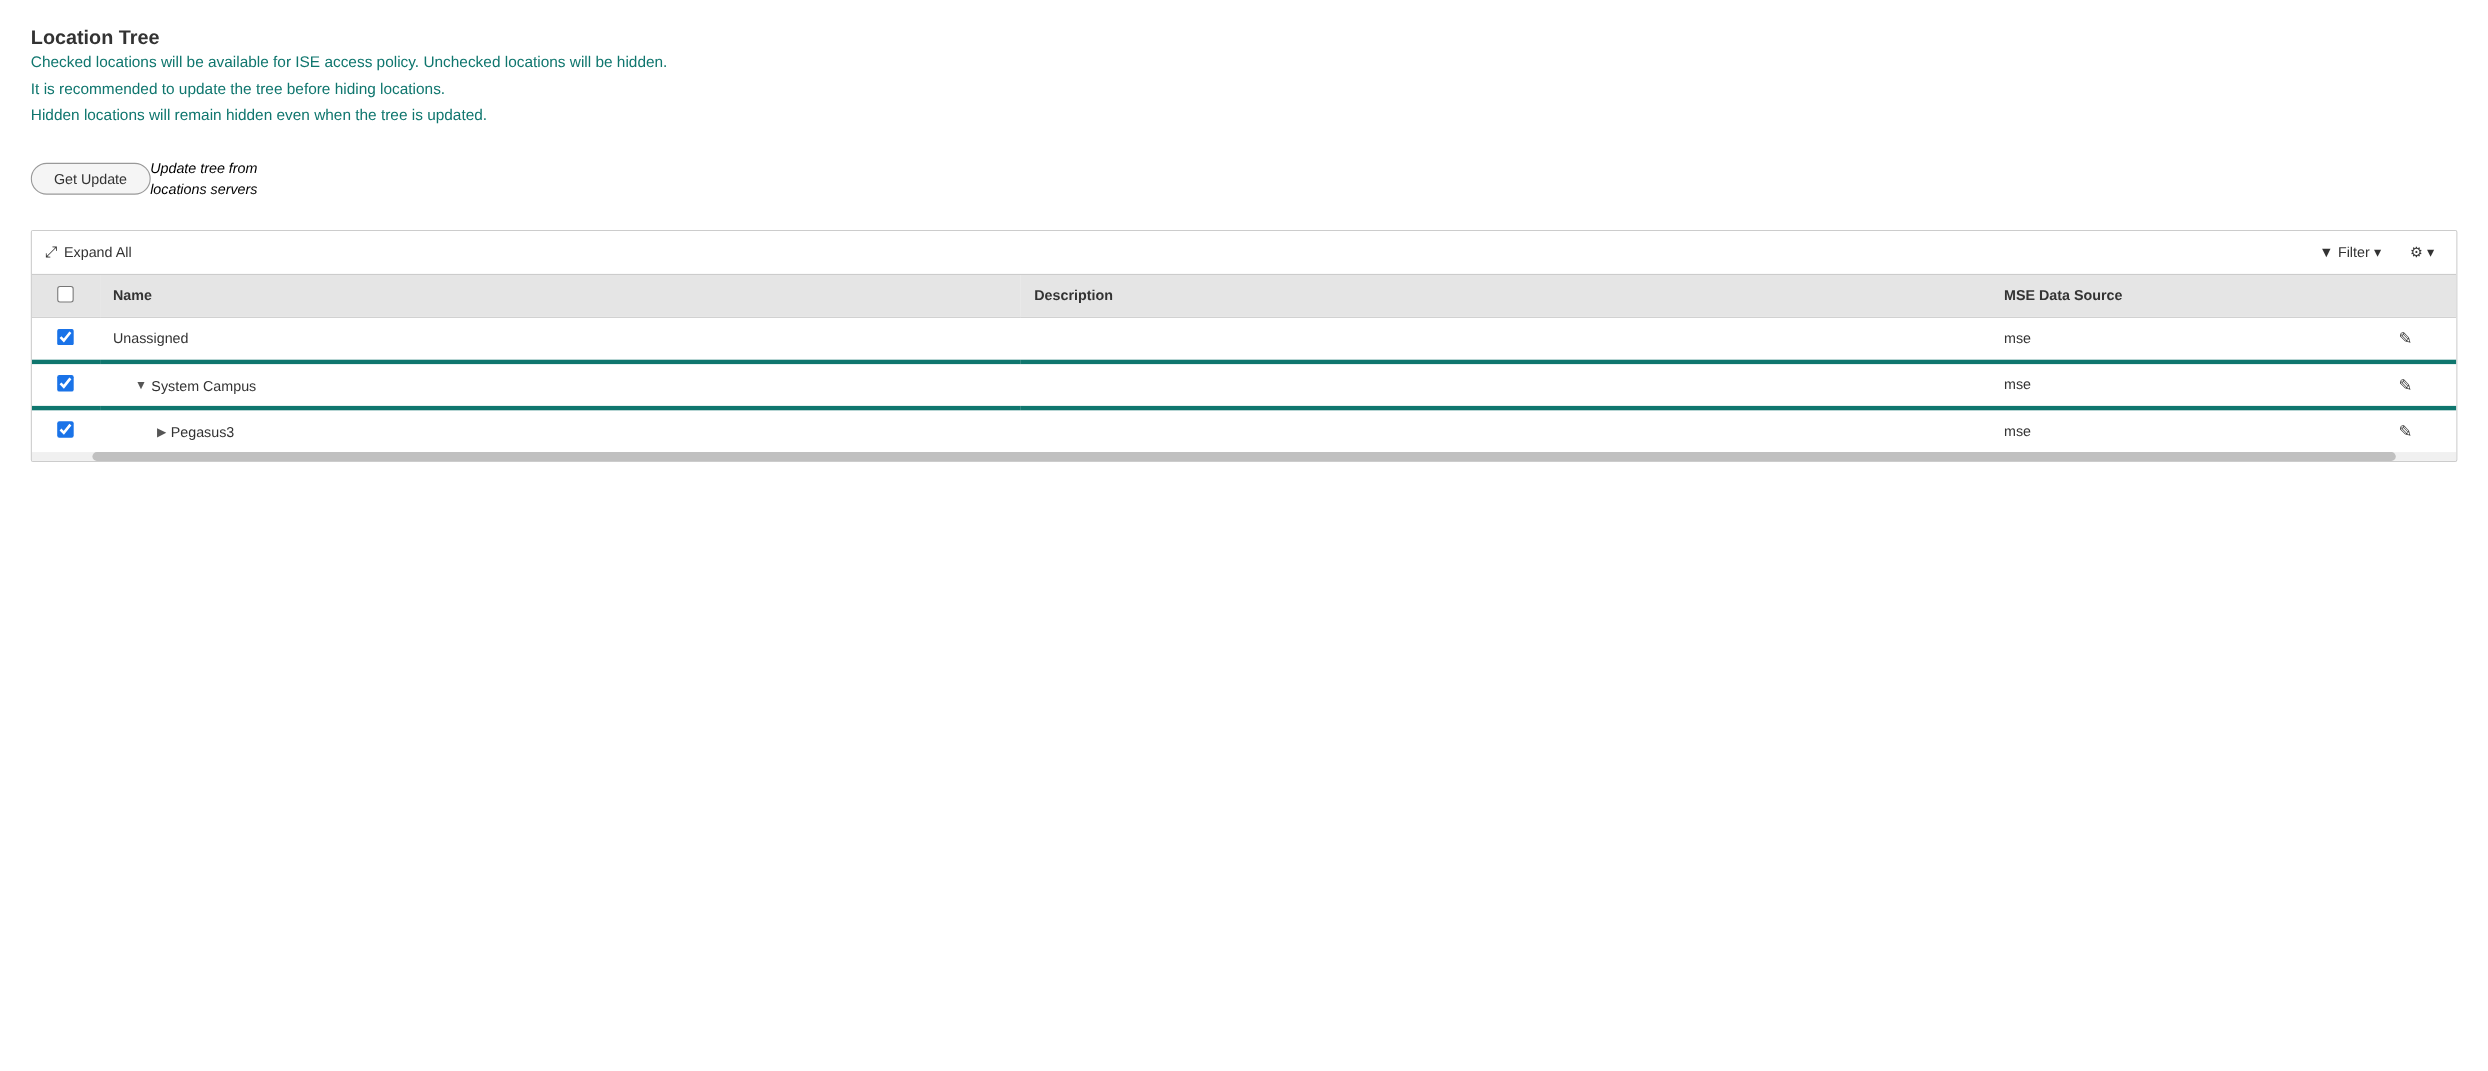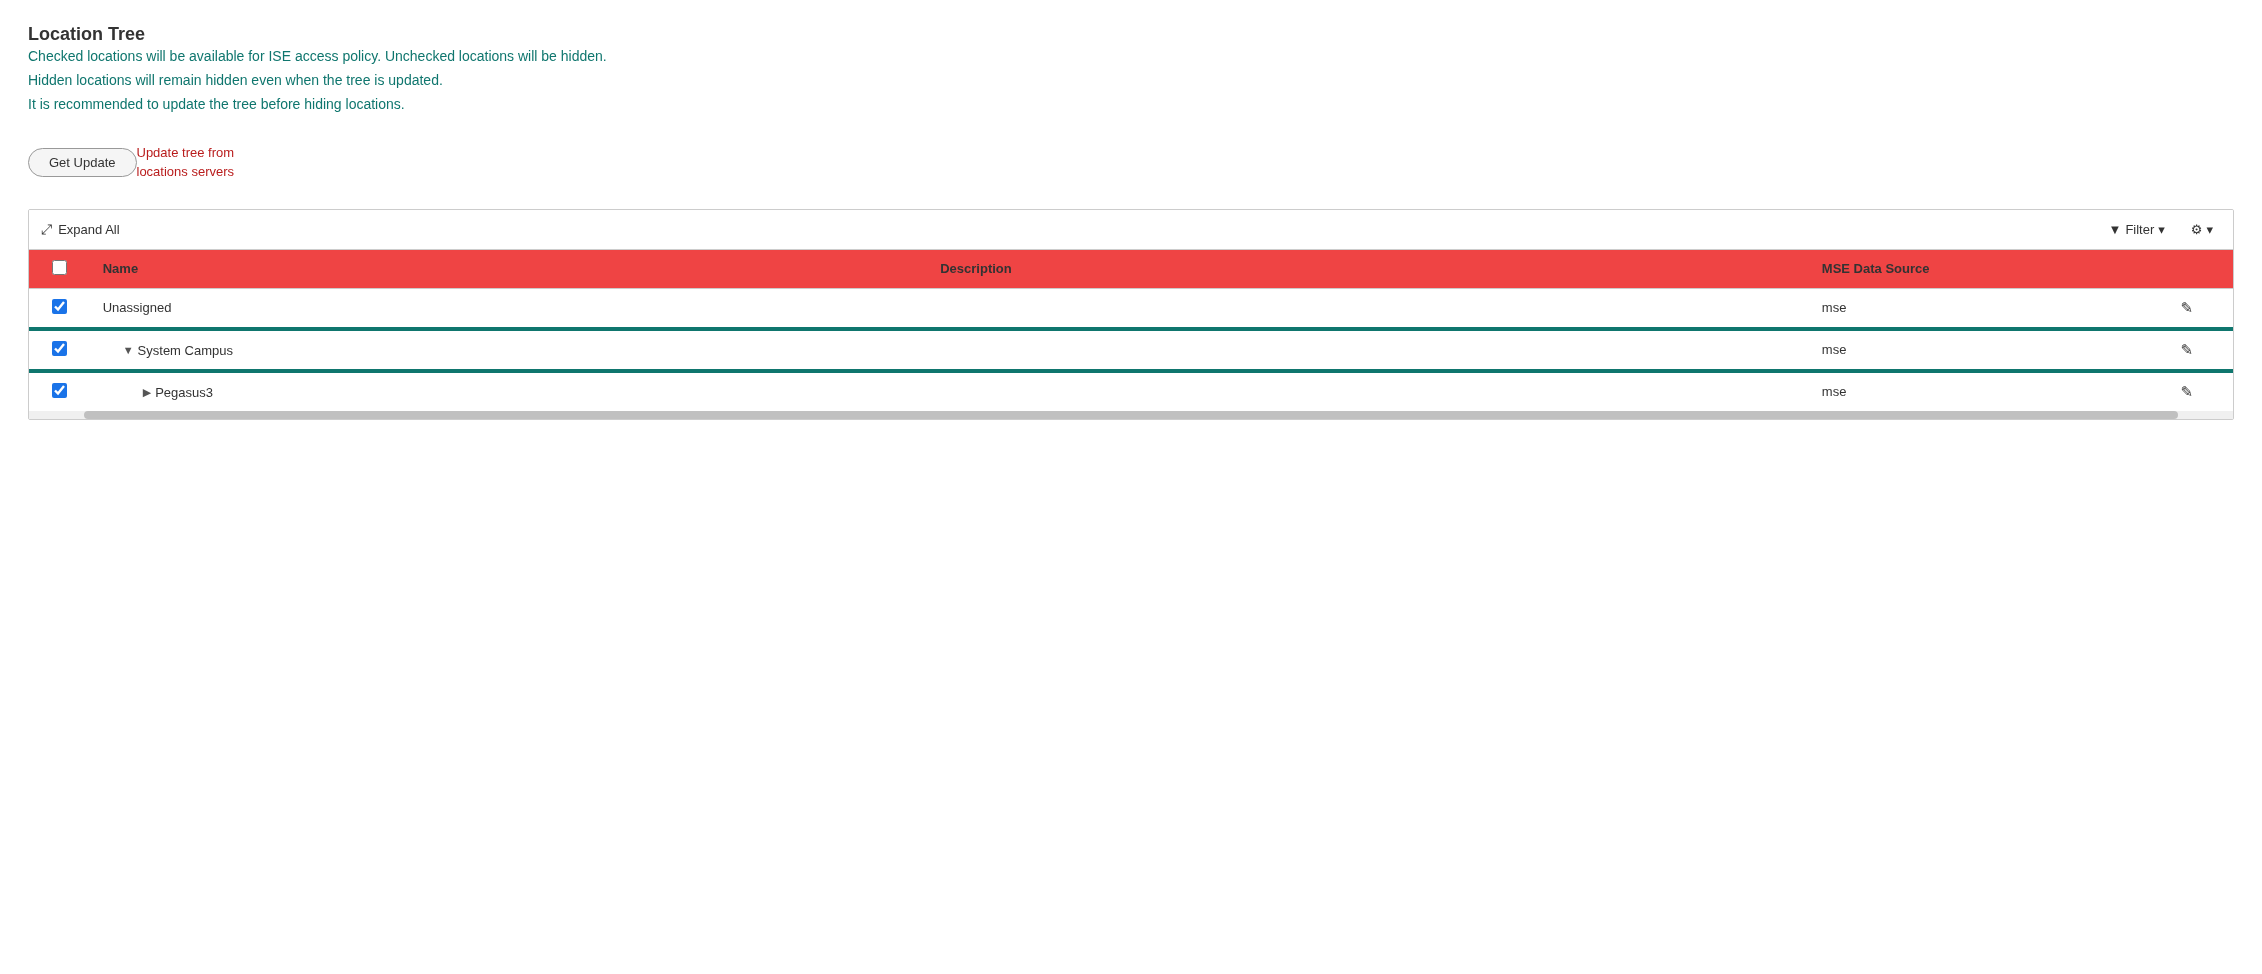--- a/index.html
+++ b/index.html
@@ -24,22 +24,23 @@
       flex-direction: column;
       gap: 14px;
       margin-bottom: 28px;
     }
     .get-update-row {
       display: flex;
       align-items: center;
     }
     .get-update-label {
       font-size: 13px;
-      color: #b91c1c;
+      color: #000000;
       line-height: 1.4;
+      font-style: italic;
     }
     .save-reset-row {
       display: flex;
       gap: 10px;
     }
     button {
       border: 1px solid #999;
       background: #f5f5f5;
       border-radius: 20px;
       padding: 6px 20px;
@@ -86,21 +87,21 @@
       border: none;
       background: none;
       padding: 4px 8px;
       border-radius: 3px;
     }
     table {
       width: 100%;
       border-collapse: collapse;
     }
     thead tr {
-      background: #ef4444;
+      background: #e5e5e5;
     }
     thead th {
       text-align: left;
       padding: 10px 12px;
       font-weight: 600;
       font-size: 13px;
       color: #333;
       border-bottom: 1px solid #ccc;
     }
     thead th.col-checkbox {
@@ -173,22 +174,22 @@
       margin: 0 auto;
     }
   </style>
 </head>
 <body>
 
 <h1>Location Tree</h1>
 
 <div class="description">
   <div>Checked locations will be available for ISE access policy. Unchecked locations will be hidden.</div>
+  <div>It is recommended to update the tree before hiding locations.</div>
   <div>Hidden locations will remain hidden even when the tree is updated.</div>
-  <div>It is recommended to update the tree before hiding locations.</div>
 </div>
 
 <div class="button-group">
   <div class="get-update-row">
     <button>Get Update</button>
     <div class="get-update-label">
       <div>Update tree from</div>
       <div>locations servers</div>
     </div>
   </div>

